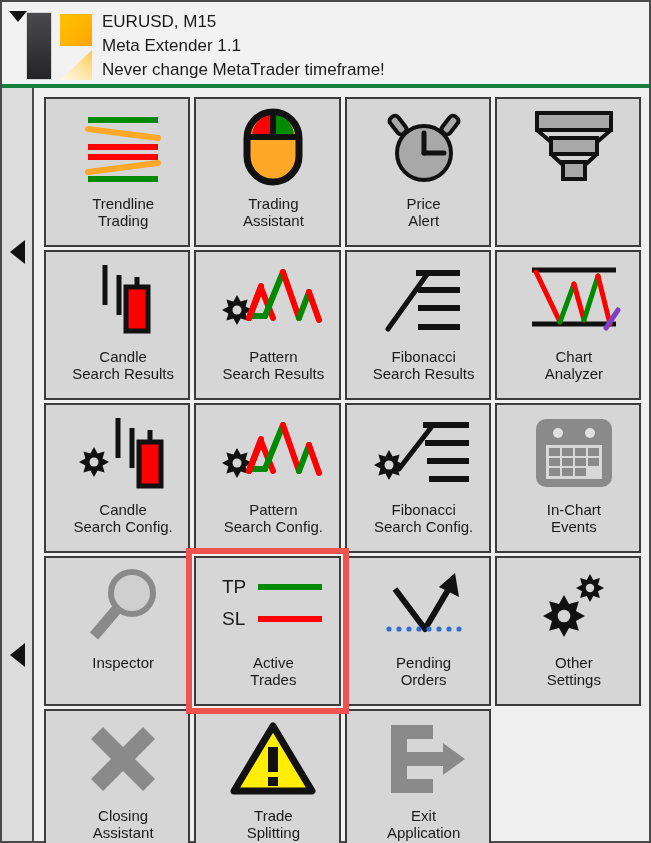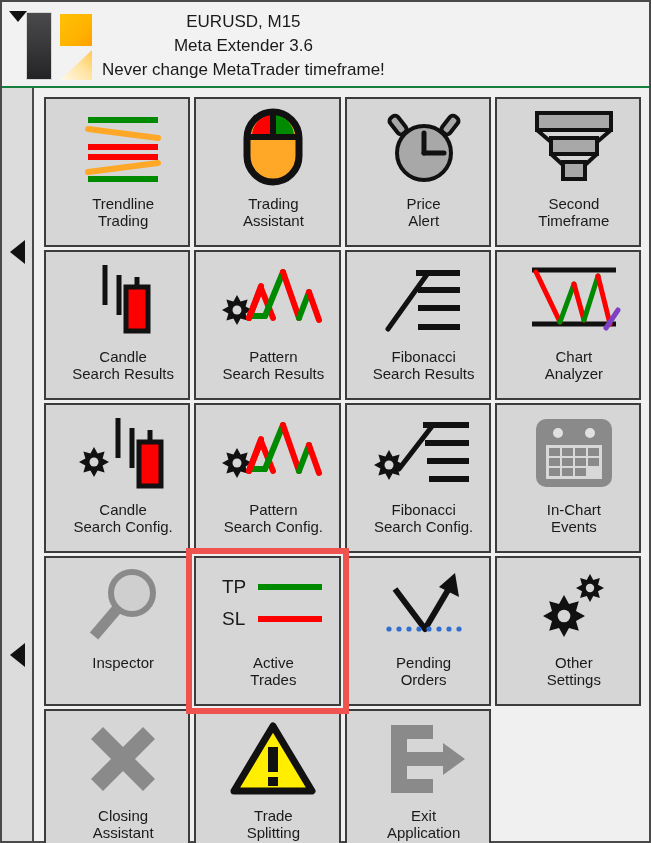--- a/index.html
+++ b/index.html
@@ -15,24 +15,23 @@
     box-sizing:border-box;
     background:#f0f0f0;
     border:2px solid #4a4a4a;
   }
   
   .header{
     position:relative;
     height:86px;
     box-sizing:border-box;
     background:#f2f2f2;
-    border-bottom:2px solid #15803d;
+    border-bottom:4px solid #15803d;
     display:flex;
     align-items:flex-start;
-    text-align:center;
   }
   .collapse-caret{
     position:absolute;left:7px;top:9px;
     width:0;height:0;
     border-left:9px solid transparent;
     border-right:9px solid transparent;
     border-top:11px solid #111;
   }
   .logo{
     position:absolute;left:24px;top:6px;
@@ -141,21 +140,21 @@
 
   <div class="header">
     <div class="collapse-caret"></div>
     <div class="logo">
       <div class="logo-bar"></div>
       <div class="logo-sq"></div>
       <div class="logo-tri"></div>
     </div>
     <div class="header-text">
       <div>EURUSD, M15</div>
-      <div>Meta Extender 3.6</div>
+      <div>Meta Extender 1.1</div>
       <div>Never change MetaTrader timeframe!</div>
     </div>
   </div>
 
   <div class="body-area">
     <div class="rail">
       <div class="rail-arrow a1"></div>
       <div class="rail-arrow a2"></div>
     </div>
     <div class="grid" id="tile-grid">
@@ -204,22 +203,20 @@
             <svg width="90" height="78" viewBox="0 0 90 78">
         <rect x="8" y="5" width="74" height="17" fill="#a8a8a8" stroke="#111" stroke-width="4"></rect>
         <path d="M8 22 L22 34" stroke="#111" stroke-width="4"></path>
         <path d="M82 22 L68 34" stroke="#111" stroke-width="4"></path>
         <rect x="22" y="30" width="46" height="16" fill="#a8a8a8" stroke="#111" stroke-width="4"></rect>
         <path d="M22 46 L34 57" stroke="#111" stroke-width="4"></path>
         <path d="M68 46 L56 57" stroke="#111" stroke-width="4"></path>
         <rect x="34" y="54" width="22" height="17" fill="#a8a8a8" stroke="#111" stroke-width="4"></rect>
       </svg>
           </div>
-          <div class="tile-label">Second
-Timeframe</div>
         </div>
         <div class="tile">
           <div class="tile-icon">
             <svg width="72" height="82" viewBox="0 0 72 82">
         <line x1="18" y1="6" x2="18" y2="46" stroke="#111" stroke-width="5"></line>
         <line x1="32" y1="16" x2="32" y2="56" stroke="#111" stroke-width="5"></line>
         <line x1="50" y1="18" x2="50" y2="72" stroke="#111" stroke-width="5"></line>
         <rect x="39" y="28" width="22" height="44" fill="#ff0000" stroke="#111" stroke-width="5"></rect>
       </svg>
           </div>

